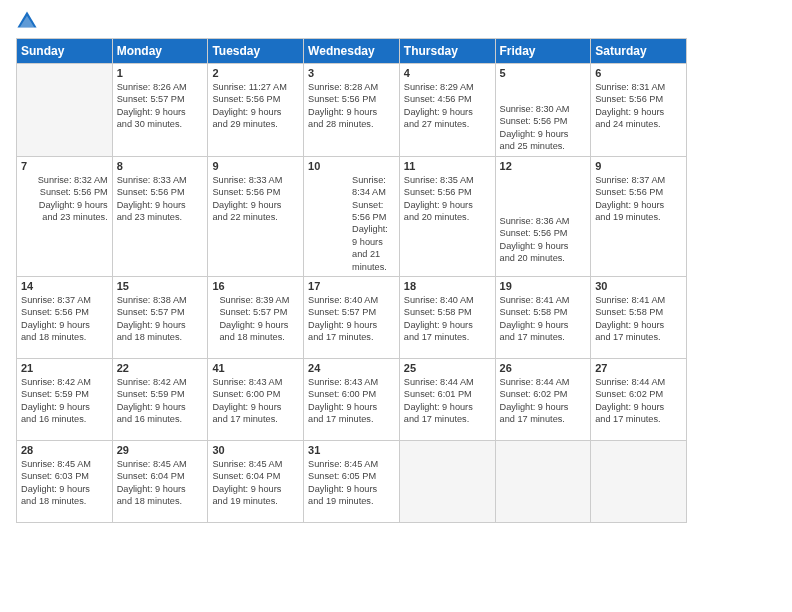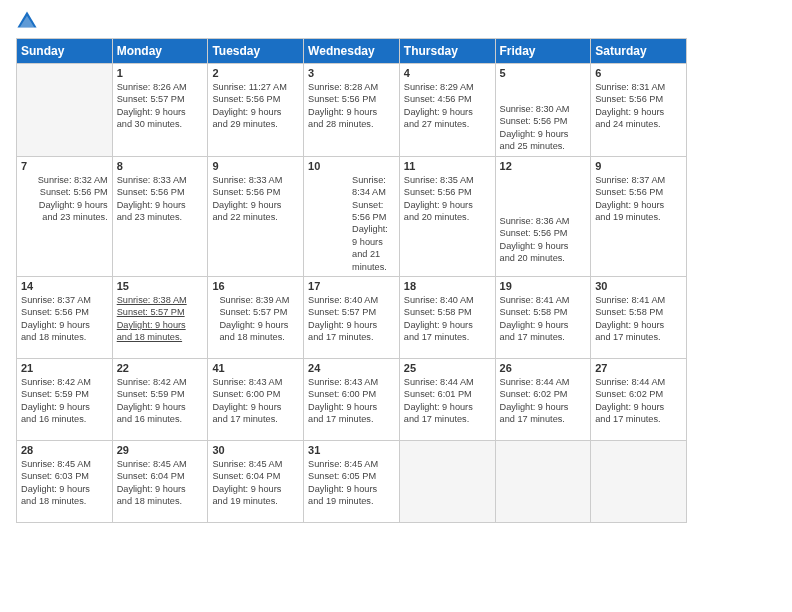--- a/index.html
+++ b/index.html
@@ -226,21 +226,21 @@
         <tr>
           <td>
             <span class="day-num">14</span>
             <div class="cell-text" style="white-space: pre-line;">Sunrise: 8:37 AM
 Sunset: 5:56 PM
 Daylight: 9 hours
 and 18 minutes.</div>
           </td>
           <td>
             <span class="day-num">15</span>
-            <div class="cell-text" style="white-space: pre-line; text-decoration: underline;">Sunrise: 8:38 AM
+            <div class="cell-text" style="white-space: pre-line;">Sunrise: 8:38 AM
 Sunset: 5:57 PM
 Daylight: 9 hours
 and 18 minutes.</div>
           </td>
           <td>
             <span class="day-num">16</span>
             <div class="cell-text" style="white-space: pre-line; margin-left: 7px;">Sunrise: 8:39 AM
 Sunset: 5:57 PM
 Daylight: 9 hours
 and 18 minutes.</div>

